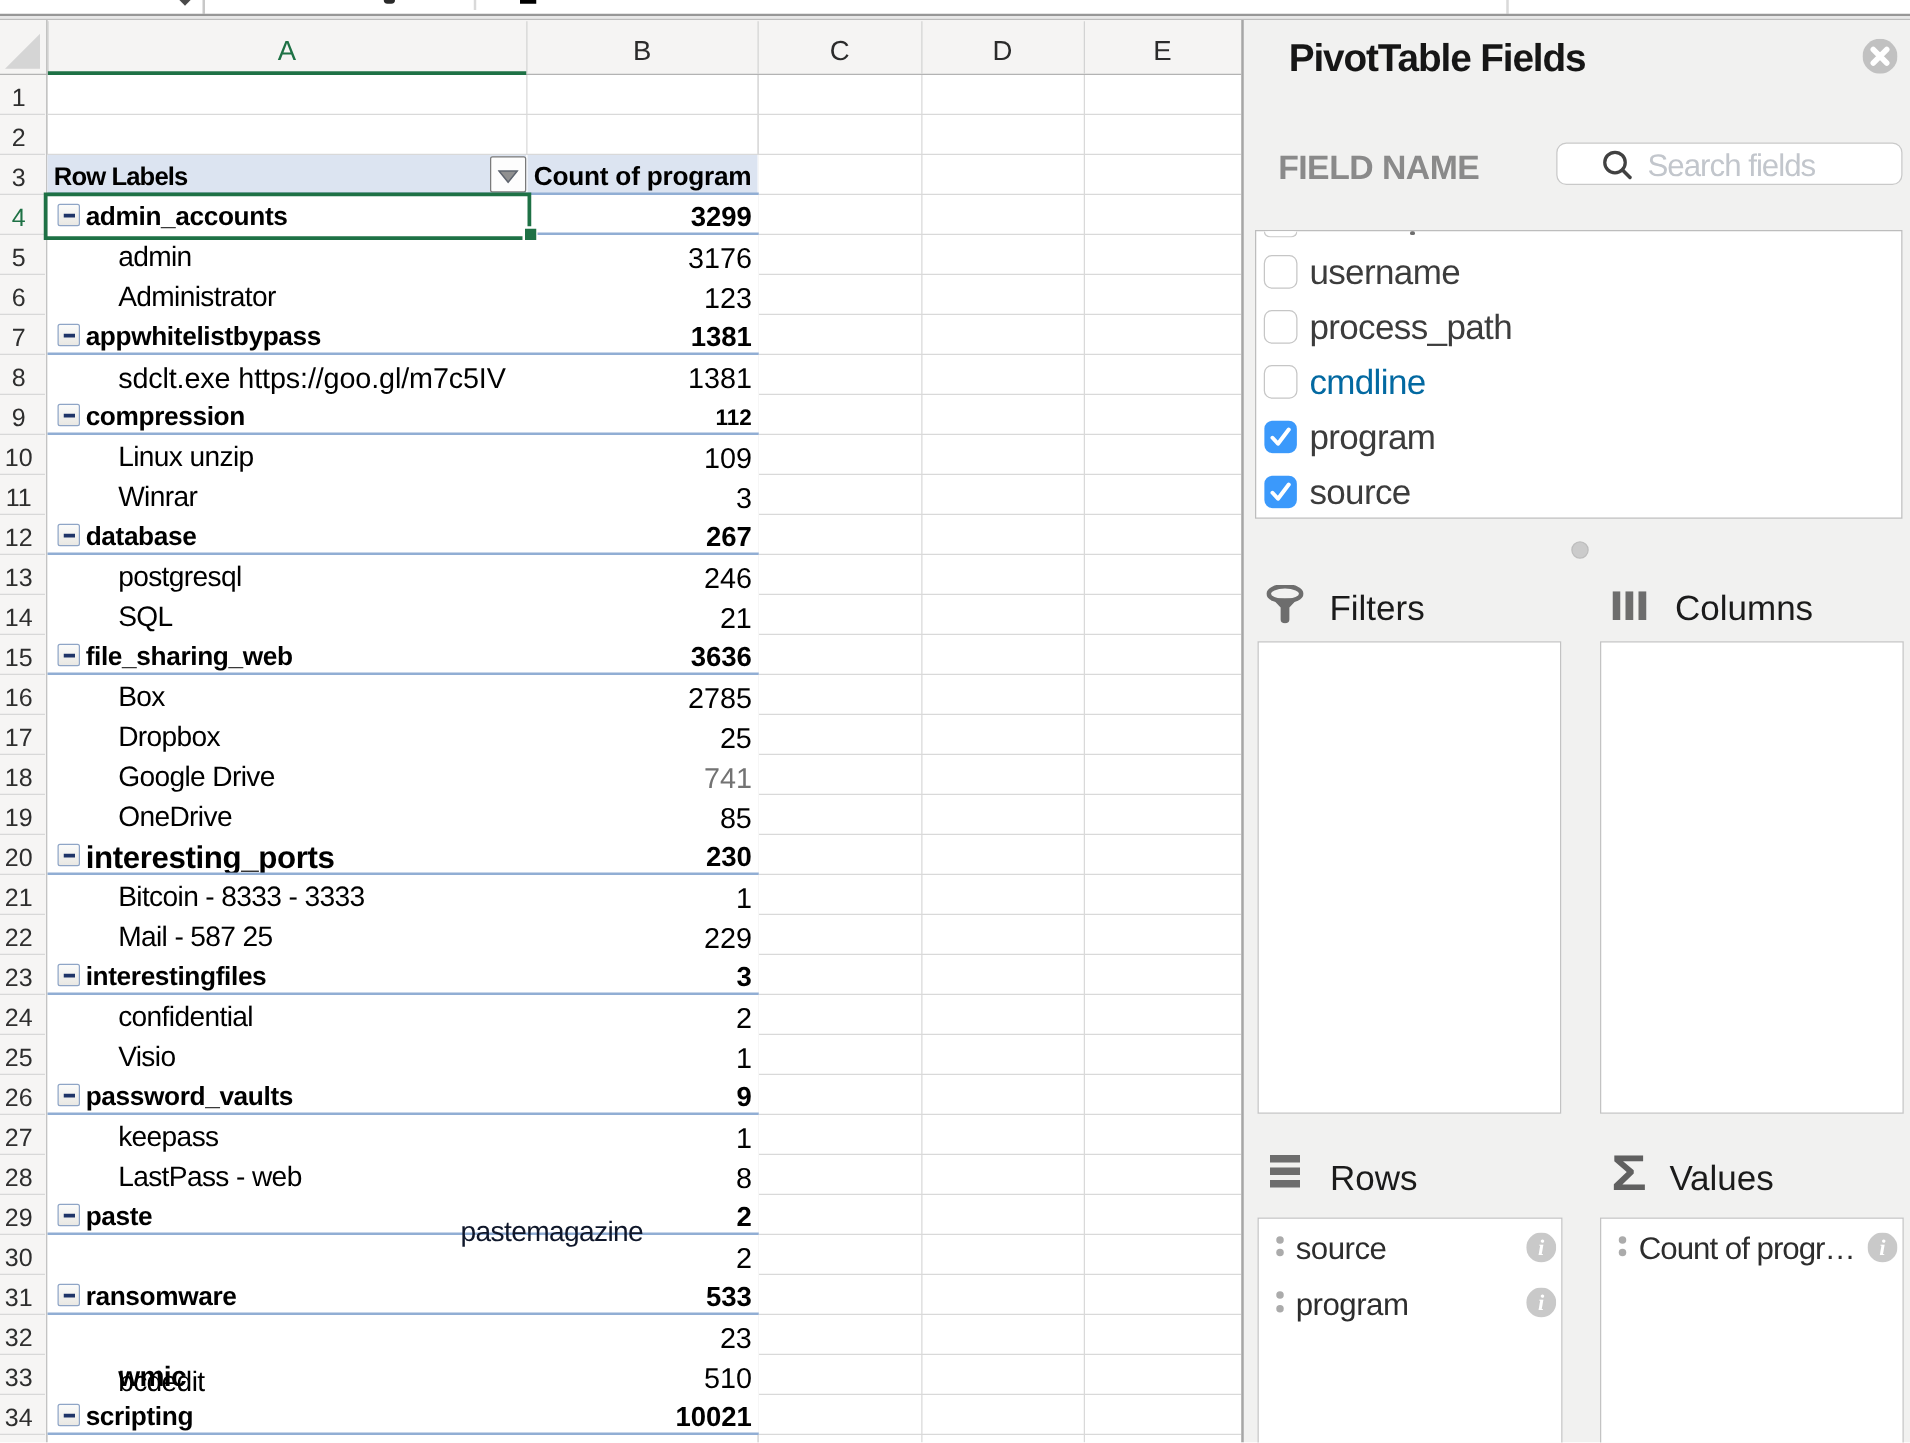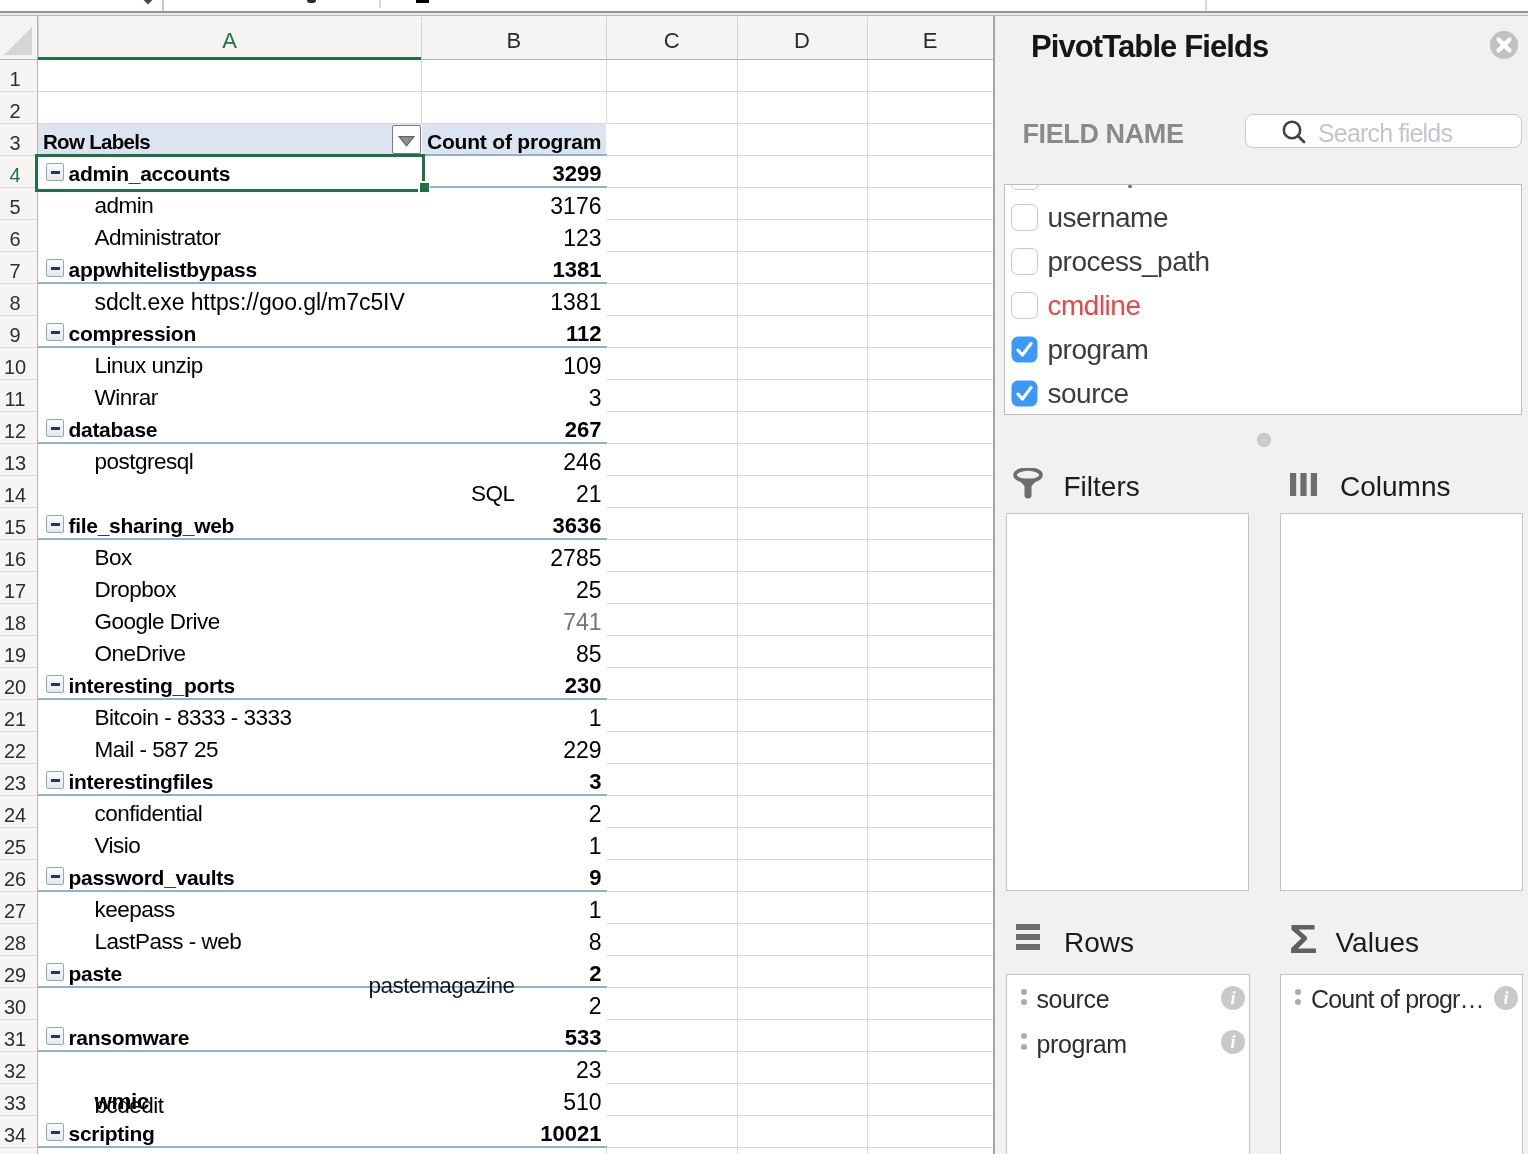--- a/index.html
+++ b/index.html
@@ -162,51 +162,51 @@
 <div style="position:absolute;left:46px;top:259.2px;width:17.5px;height:17.5px;background:linear-gradient(180deg,#fbfbfa,#e9e8e4);border:1.7px solid #8fa5c6;border-radius:2px;box-sizing:border-box;"></div>
 <div style="position:absolute;left:50.5px;top:267.0px;width:9.5px;height:2.5px;background:#1f3468;"></div>
 <div style="position:absolute;left:68.5px;top:254.0px;width:350px;height:32.0px;font-size:21px;font-weight:bold;color:#000;line-height:32.0px;letter-spacing:-0.3px;">appwhitelistbypass</div>
 <div style="position:absolute;left:421px;top:254.0px;width:180.5px;height:32.0px;font-size:22px;font-weight:bold;color:#000;text-align:right;line-height:32.0px;">1381</div>
 <div style="position:absolute;left:38px;top:281.8px;width:568.5px;height:2.2px;background:#91aed4;"></div>
 <div style="position:absolute;left:94.5px;top:286.0px;width:420px;height:32.0px;font-size:23px;color:#000;line-height:32.0px;letter-spacing:-0.1px;">sdclt.exe https://goo.gl/m7c5IV</div>
 <div style="position:absolute;left:421px;top:286.0px;width:180.5px;height:32.0px;font-size:23px;color:#000;text-align:right;line-height:32.0px;">1381</div>
 <div style="position:absolute;left:46px;top:323.2px;width:17.5px;height:17.5px;background:linear-gradient(180deg,#fbfbfa,#e9e8e4);border:1.7px solid #8fa5c6;border-radius:2px;box-sizing:border-box;"></div>
 <div style="position:absolute;left:50.5px;top:331.0px;width:9.5px;height:2.5px;background:#1f3468;"></div>
 <div style="position:absolute;left:68.5px;top:318.0px;width:350px;height:32.0px;font-size:21px;font-weight:bold;color:#000;line-height:32.0px;letter-spacing:-0.3px;">compression</div>
-<div style="position:absolute;left:421px;top:318.0px;width:180.5px;height:32.0px;font-size:22px;font-weight:bold;color:#000;text-align:right;line-height:32.0px;">112</div>
+<div style="position:absolute;left:421px;top:318.0px;width:180.5px;height:32.0px;font-size:18px;font-weight:bold;color:#000;text-align:right;line-height:32.0px;">112</div>
 <div style="position:absolute;left:38px;top:345.8px;width:568.5px;height:2.2px;background:#91aed4;"></div>
 <div style="position:absolute;left:94.5px;top:350.0px;width:420px;height:32.0px;font-size:22.5px;color:#000;line-height:32.0px;letter-spacing:-0.5px;">Linux unzip</div>
 <div style="position:absolute;left:421px;top:350.0px;width:180.5px;height:32.0px;font-size:23px;color:#000;text-align:right;line-height:32.0px;">109</div>
 <div style="position:absolute;left:94.5px;top:382.0px;width:420px;height:32.0px;font-size:22.5px;color:#000;line-height:32.0px;letter-spacing:-0.5px;">Winrar</div>
 <div style="position:absolute;left:421px;top:382.0px;width:180.5px;height:32.0px;font-size:23px;color:#000;text-align:right;line-height:32.0px;">3</div>
 <div style="position:absolute;left:46px;top:419.2px;width:17.5px;height:17.5px;background:linear-gradient(180deg,#fbfbfa,#e9e8e4);border:1.7px solid #8fa5c6;border-radius:2px;box-sizing:border-box;"></div>
 <div style="position:absolute;left:50.5px;top:427.0px;width:9.5px;height:2.5px;background:#1f3468;"></div>
 <div style="position:absolute;left:68.5px;top:414.0px;width:350px;height:32.0px;font-size:21px;font-weight:bold;color:#000;line-height:32.0px;letter-spacing:-0.3px;">database</div>
 <div style="position:absolute;left:421px;top:414.0px;width:180.5px;height:32.0px;font-size:22px;font-weight:bold;color:#000;text-align:right;line-height:32.0px;">267</div>
 <div style="position:absolute;left:38px;top:441.8px;width:568.5px;height:2.2px;background:#91aed4;"></div>
 <div style="position:absolute;left:94.5px;top:446.0px;width:420px;height:32.0px;font-size:22.5px;color:#000;line-height:32.0px;letter-spacing:-0.5px;">postgresql</div>
 <div style="position:absolute;left:421px;top:446.0px;width:180.5px;height:32.0px;font-size:23px;color:#000;text-align:right;line-height:32.0px;">246</div>
-<div style="position:absolute;left:94.5px;top:478.0px;width:420px;height:32.0px;font-size:22.5px;color:#000;line-height:32.0px;letter-spacing:-0.5px;text-align:right;">SQL</div>
+<div style="position:absolute;left:94.5px;top:478.0px;width:420px;height:32.0px;font-size:22.5px;color:#000;line-height:32.0px;letter-spacing:-0.5px;">SQL</div>
 <div style="position:absolute;left:421px;top:478.0px;width:180.5px;height:32.0px;font-size:23px;color:#000;text-align:right;line-height:32.0px;">21</div>
 <div style="position:absolute;left:46px;top:515.2px;width:17.5px;height:17.5px;background:linear-gradient(180deg,#fbfbfa,#e9e8e4);border:1.7px solid #8fa5c6;border-radius:2px;box-sizing:border-box;"></div>
 <div style="position:absolute;left:50.5px;top:523.0px;width:9.5px;height:2.5px;background:#1f3468;"></div>
 <div style="position:absolute;left:68.5px;top:510.0px;width:350px;height:32.0px;font-size:21px;font-weight:bold;color:#000;line-height:32.0px;letter-spacing:-0.3px;">file_sharing_web</div>
 <div style="position:absolute;left:421px;top:510.0px;width:180.5px;height:32.0px;font-size:22px;font-weight:bold;color:#000;text-align:right;line-height:32.0px;">3636</div>
 <div style="position:absolute;left:38px;top:537.8px;width:568.5px;height:2.2px;background:#91aed4;"></div>
 <div style="position:absolute;left:94.5px;top:542.0px;width:420px;height:32.0px;font-size:22.5px;color:#000;line-height:32.0px;letter-spacing:-0.5px;">Box</div>
 <div style="position:absolute;left:421px;top:542.0px;width:180.5px;height:32.0px;font-size:23px;color:#000;text-align:right;line-height:32.0px;">2785</div>
 <div style="position:absolute;left:94.5px;top:574.0px;width:420px;height:32.0px;font-size:22.5px;color:#000;line-height:32.0px;letter-spacing:-0.5px;">Dropbox</div>
 <div style="position:absolute;left:421px;top:574.0px;width:180.5px;height:32.0px;font-size:23px;color:#000;text-align:right;line-height:32.0px;">25</div>
 <div style="position:absolute;left:94.5px;top:606.0px;width:420px;height:32.0px;font-size:22.5px;color:#000;line-height:32.0px;letter-spacing:-0.5px;">Google Drive</div>
 <div style="position:absolute;left:421px;top:606.0px;width:180.5px;height:32.0px;font-size:23px;color:#737373;text-align:right;line-height:32.0px;">741</div>
 <div style="position:absolute;left:94.5px;top:638.0px;width:420px;height:32.0px;font-size:22.5px;color:#000;line-height:32.0px;letter-spacing:-0.5px;">OneDrive</div>
 <div style="position:absolute;left:421px;top:638.0px;width:180.5px;height:32.0px;font-size:23px;color:#000;text-align:right;line-height:32.0px;">85</div>
 <div style="position:absolute;left:46px;top:675.2px;width:17.5px;height:17.5px;background:linear-gradient(180deg,#fbfbfa,#e9e8e4);border:1.7px solid #8fa5c6;border-radius:2px;box-sizing:border-box;"></div>
 <div style="position:absolute;left:50.5px;top:683.0px;width:9.5px;height:2.5px;background:#1f3468;"></div>
-<div style="position:absolute;left:68.5px;top:670.0px;width:350px;height:32.0px;font-size:21px;font-weight:bold;color:#000;line-height:32.0px;letter-spacing:-0.3px;">interesting_ports</div>
+<div style="position:absolute;left:68.5px;top:670.0px;width:350px;height:32.0px;font-size:25px;font-weight:bold;color:#000;line-height:32.0px;letter-spacing:-0.3px;">interesting_ports</div>
 <div style="position:absolute;left:421px;top:670.0px;width:180.5px;height:32.0px;font-size:22px;font-weight:bold;color:#000;text-align:right;line-height:32.0px;">230</div>
 <div style="position:absolute;left:38px;top:697.8px;width:568.5px;height:2.2px;background:#91aed4;"></div>
 <div style="position:absolute;left:94.5px;top:702.0px;width:420px;height:32.0px;font-size:22.5px;color:#000;line-height:32.0px;letter-spacing:-0.5px;">Bitcoin - 8333 - 3333</div>
 <div style="position:absolute;left:421px;top:702.0px;width:180.5px;height:32.0px;font-size:23px;color:#000;text-align:right;line-height:32.0px;">1</div>
 <div style="position:absolute;left:94.5px;top:734.0px;width:420px;height:32.0px;font-size:22.5px;color:#000;line-height:32.0px;letter-spacing:-0.5px;">Mail - 587 25</div>
 <div style="position:absolute;left:421px;top:734.0px;width:180.5px;height:32.0px;font-size:23px;color:#000;text-align:right;line-height:32.0px;">229</div>
 <div style="position:absolute;left:46px;top:771.2px;width:17.5px;height:17.5px;background:linear-gradient(180deg,#fbfbfa,#e9e8e4);border:1.7px solid #8fa5c6;border-radius:2px;box-sizing:border-box;"></div>
 <div style="position:absolute;left:50.5px;top:779.0px;width:9.5px;height:2.5px;background:#1f3468;"></div>
 <div style="position:absolute;left:68.5px;top:766.0px;width:350px;height:32.0px;font-size:21px;font-weight:bold;color:#000;line-height:32.0px;letter-spacing:-0.3px;">interestingfiles</div>
 <div style="position:absolute;left:421px;top:766.0px;width:180.5px;height:32.0px;font-size:22px;font-weight:bold;color:#000;text-align:right;line-height:32.0px;">3</div>
@@ -262,21 +262,21 @@
   </svg>
 <div style="position:absolute;left:1318px;top:118.5px;width:190px;height:28px;font-size:25px;color:#c2c6cc;letter-spacing:-0.8px;">Search fields</div>
 <div style="position:absolute;left:1003.5px;top:183.5px;width:518px;height:231px;background:#fff;border:1.6px solid #bdbdbd;box-sizing:border-box;"></div>
 <div style="position:absolute;left:1010.5px;top:185px;width:27px;height:4.5px;border:1.6px solid #cacaca;border-top:none;border-radius:0 0 6px 6px;box-sizing:border-box;background:#fff;"></div>
 <div style="position:absolute;left:1128px;top:184.8px;width:4px;height:3px;background:#6e6e6e;border-radius:2px;"></div>
 <div style="position:absolute;left:1010.5px;top:204px;width:27px;height:27px;background:#fff;border:1.6px solid #c6c6c6;border-radius:6.5px;box-sizing:border-box;"></div>
 <div style="position:absolute;left:1047.5px;top:202px;width:380px;height:31px;font-size:28px;color:#3c3c3c;line-height:31px;letter-spacing:-0.5px;">username</div>
 <div style="position:absolute;left:1010.5px;top:248px;width:27px;height:27px;background:#fff;border:1.6px solid #c6c6c6;border-radius:6.5px;box-sizing:border-box;"></div>
 <div style="position:absolute;left:1047.5px;top:246px;width:380px;height:31px;font-size:28px;color:#3c3c3c;line-height:31px;letter-spacing:-0.5px;">process_path</div>
 <div style="position:absolute;left:1010.5px;top:292px;width:27px;height:27px;background:#fff;border:1.6px solid #c6c6c6;border-radius:6.5px;box-sizing:border-box;"></div>
-<div style="position:absolute;left:1047.5px;top:290px;width:380px;height:31px;font-size:28px;color:#ef4444;line-height:31px;letter-spacing:-0.5px;">cmdline</div>
+<div style="position:absolute;left:1047.5px;top:290px;width:380px;height:31px;font-size:28px;color:#0369a1;line-height:31px;letter-spacing:-0.5px;">cmdline</div>
 <svg style="position:absolute;left:1010.5px;top:336px" width="27" height="27" viewBox="0 0 27 27">
     <rect x="0.5" y="0.5" width="26" height="26" rx="6.5" fill="#3b99fb"></rect>
     <path d="M7 14.2 L11.4 19 L20 7.6" fill="none" stroke="#fff" stroke-width="3.2" stroke-linecap="round" stroke-linejoin="round"></path>
   </svg>
 <div style="position:absolute;left:1047.5px;top:334px;width:380px;height:31px;font-size:28px;color:#3c3c3c;line-height:31px;letter-spacing:-0.5px;">program</div>
 <svg style="position:absolute;left:1010.5px;top:380px" width="27" height="27" viewBox="0 0 27 27">
     <rect x="0.5" y="0.5" width="26" height="26" rx="6.5" fill="#3b99fb"></rect>
     <path d="M7 14.2 L11.4 19 L20 7.6" fill="none" stroke="#fff" stroke-width="3.2" stroke-linecap="round" stroke-linejoin="round"></path>
   </svg>
 <div style="position:absolute;left:1047.5px;top:378px;width:380px;height:31px;font-size:28px;color:#3c3c3c;line-height:31px;letter-spacing:-0.5px;">source</div>

